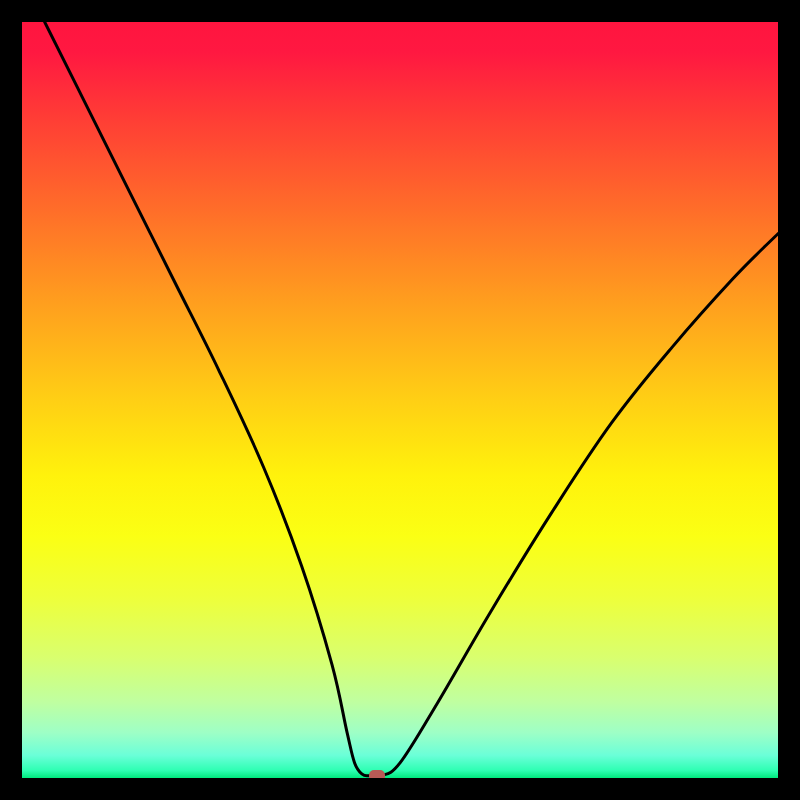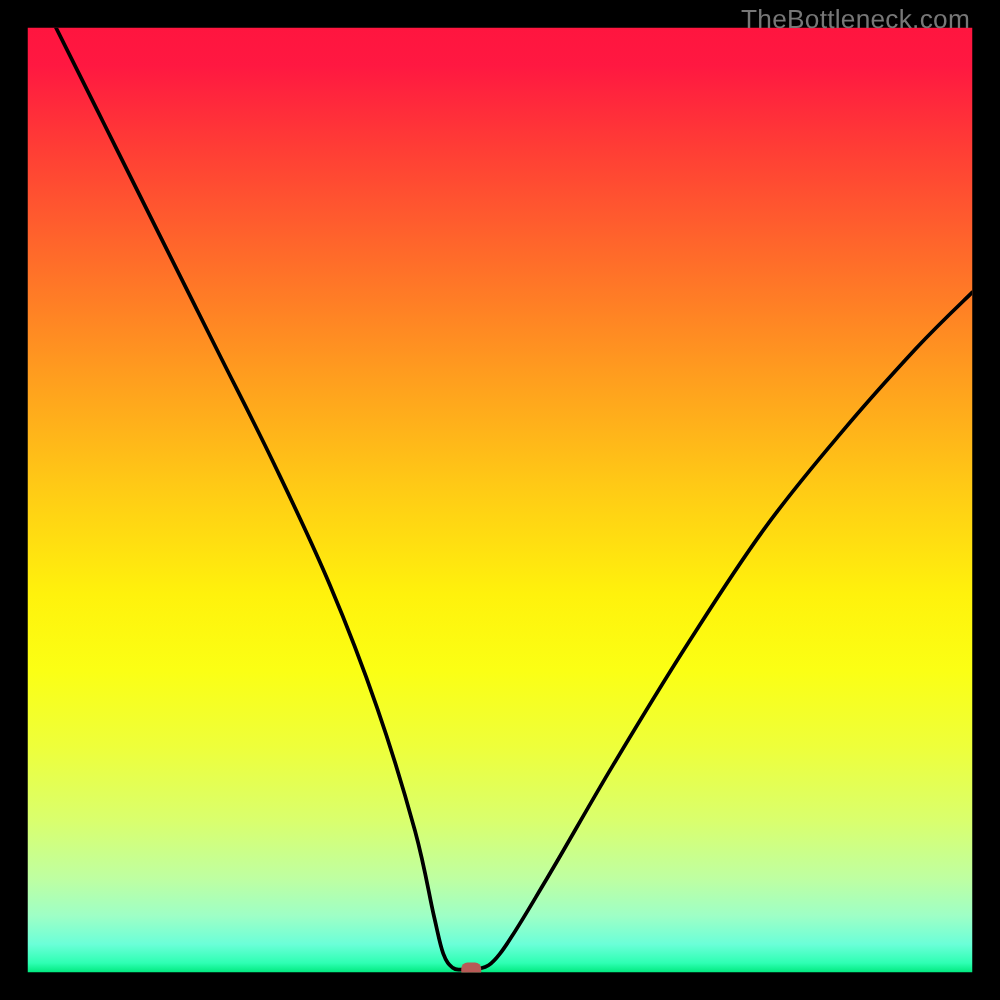--- a/index.html
+++ b/index.html
@@ -74,21 +74,20 @@
     border-radius: 5px;
     background: #b85a56;
     transform: translate(-50%, -50%);
     z-index: 5;
   }
 </style>
 </head>
 <body>
 
 <div class="frame">
-  <div class="watermark">TheBottleneck.com</div>
   <div class="plot-area">
     <div class="gradient"></div>
     <svg class="curve" viewBox="0 0 756 756" preserveAspectRatio="none">
       <path id="curve-path" fill="none" stroke="#000" stroke-width="3" stroke-linecap="round" stroke-linejoin="round" d="M 22.7 0.0 C 29.5 13.6, 45.5 45.7, 60.5 75.6 C 75.4 105.5, 89.5 133.7, 105.8 166.3 C 122.2 199.0, 134.9 224.4, 151.2 257.0 C 167.5 289.7, 180.2 313.7, 196.6 347.8 C 212.9 381.8, 227.0 410.7, 241.9 446.0 C 256.9 481.4, 267.5 508.9, 279.7 544.3 C 292.0 579.7, 301.8 612.7, 310.0 642.6 C 318.1 672.5, 321.0 692.9, 325.1 710.6 C 329.2 728.3, 329.9 733.4, 332.6 740.9 C 335.4 748.4, 337.5 749.9, 340.2 752.2 C 342.9 754.5, 344.4 753.5, 347.8 753.7 C 351.2 754.0, 353.7 756.0, 359.1 753.7 C 364.5 751.4, 367.8 754.1, 378.0 740.9 C 388.2 727.7, 399.5 707.6, 415.8 680.4 C 432.1 653.2, 448.3 623.7, 468.7 589.7 C 489.1 555.7, 507.4 525.4, 529.2 491.4 C 551.0 457.4, 567.9 430.6, 589.7 400.7 C 611.5 370.7, 628.4 350.9, 650.2 325.1 C 671.9 299.2, 691.6 277.5, 710.6 257.0 C 729.7 236.6, 747.8 219.8, 756.0 211.7"></path>
     </svg>
     <div id="marker" class="marker" style="left: 355.32px; top: 753.732px; background: rgb(184, 90, 86);"></div>
   </div>
 </div>
 
 </body></html>

